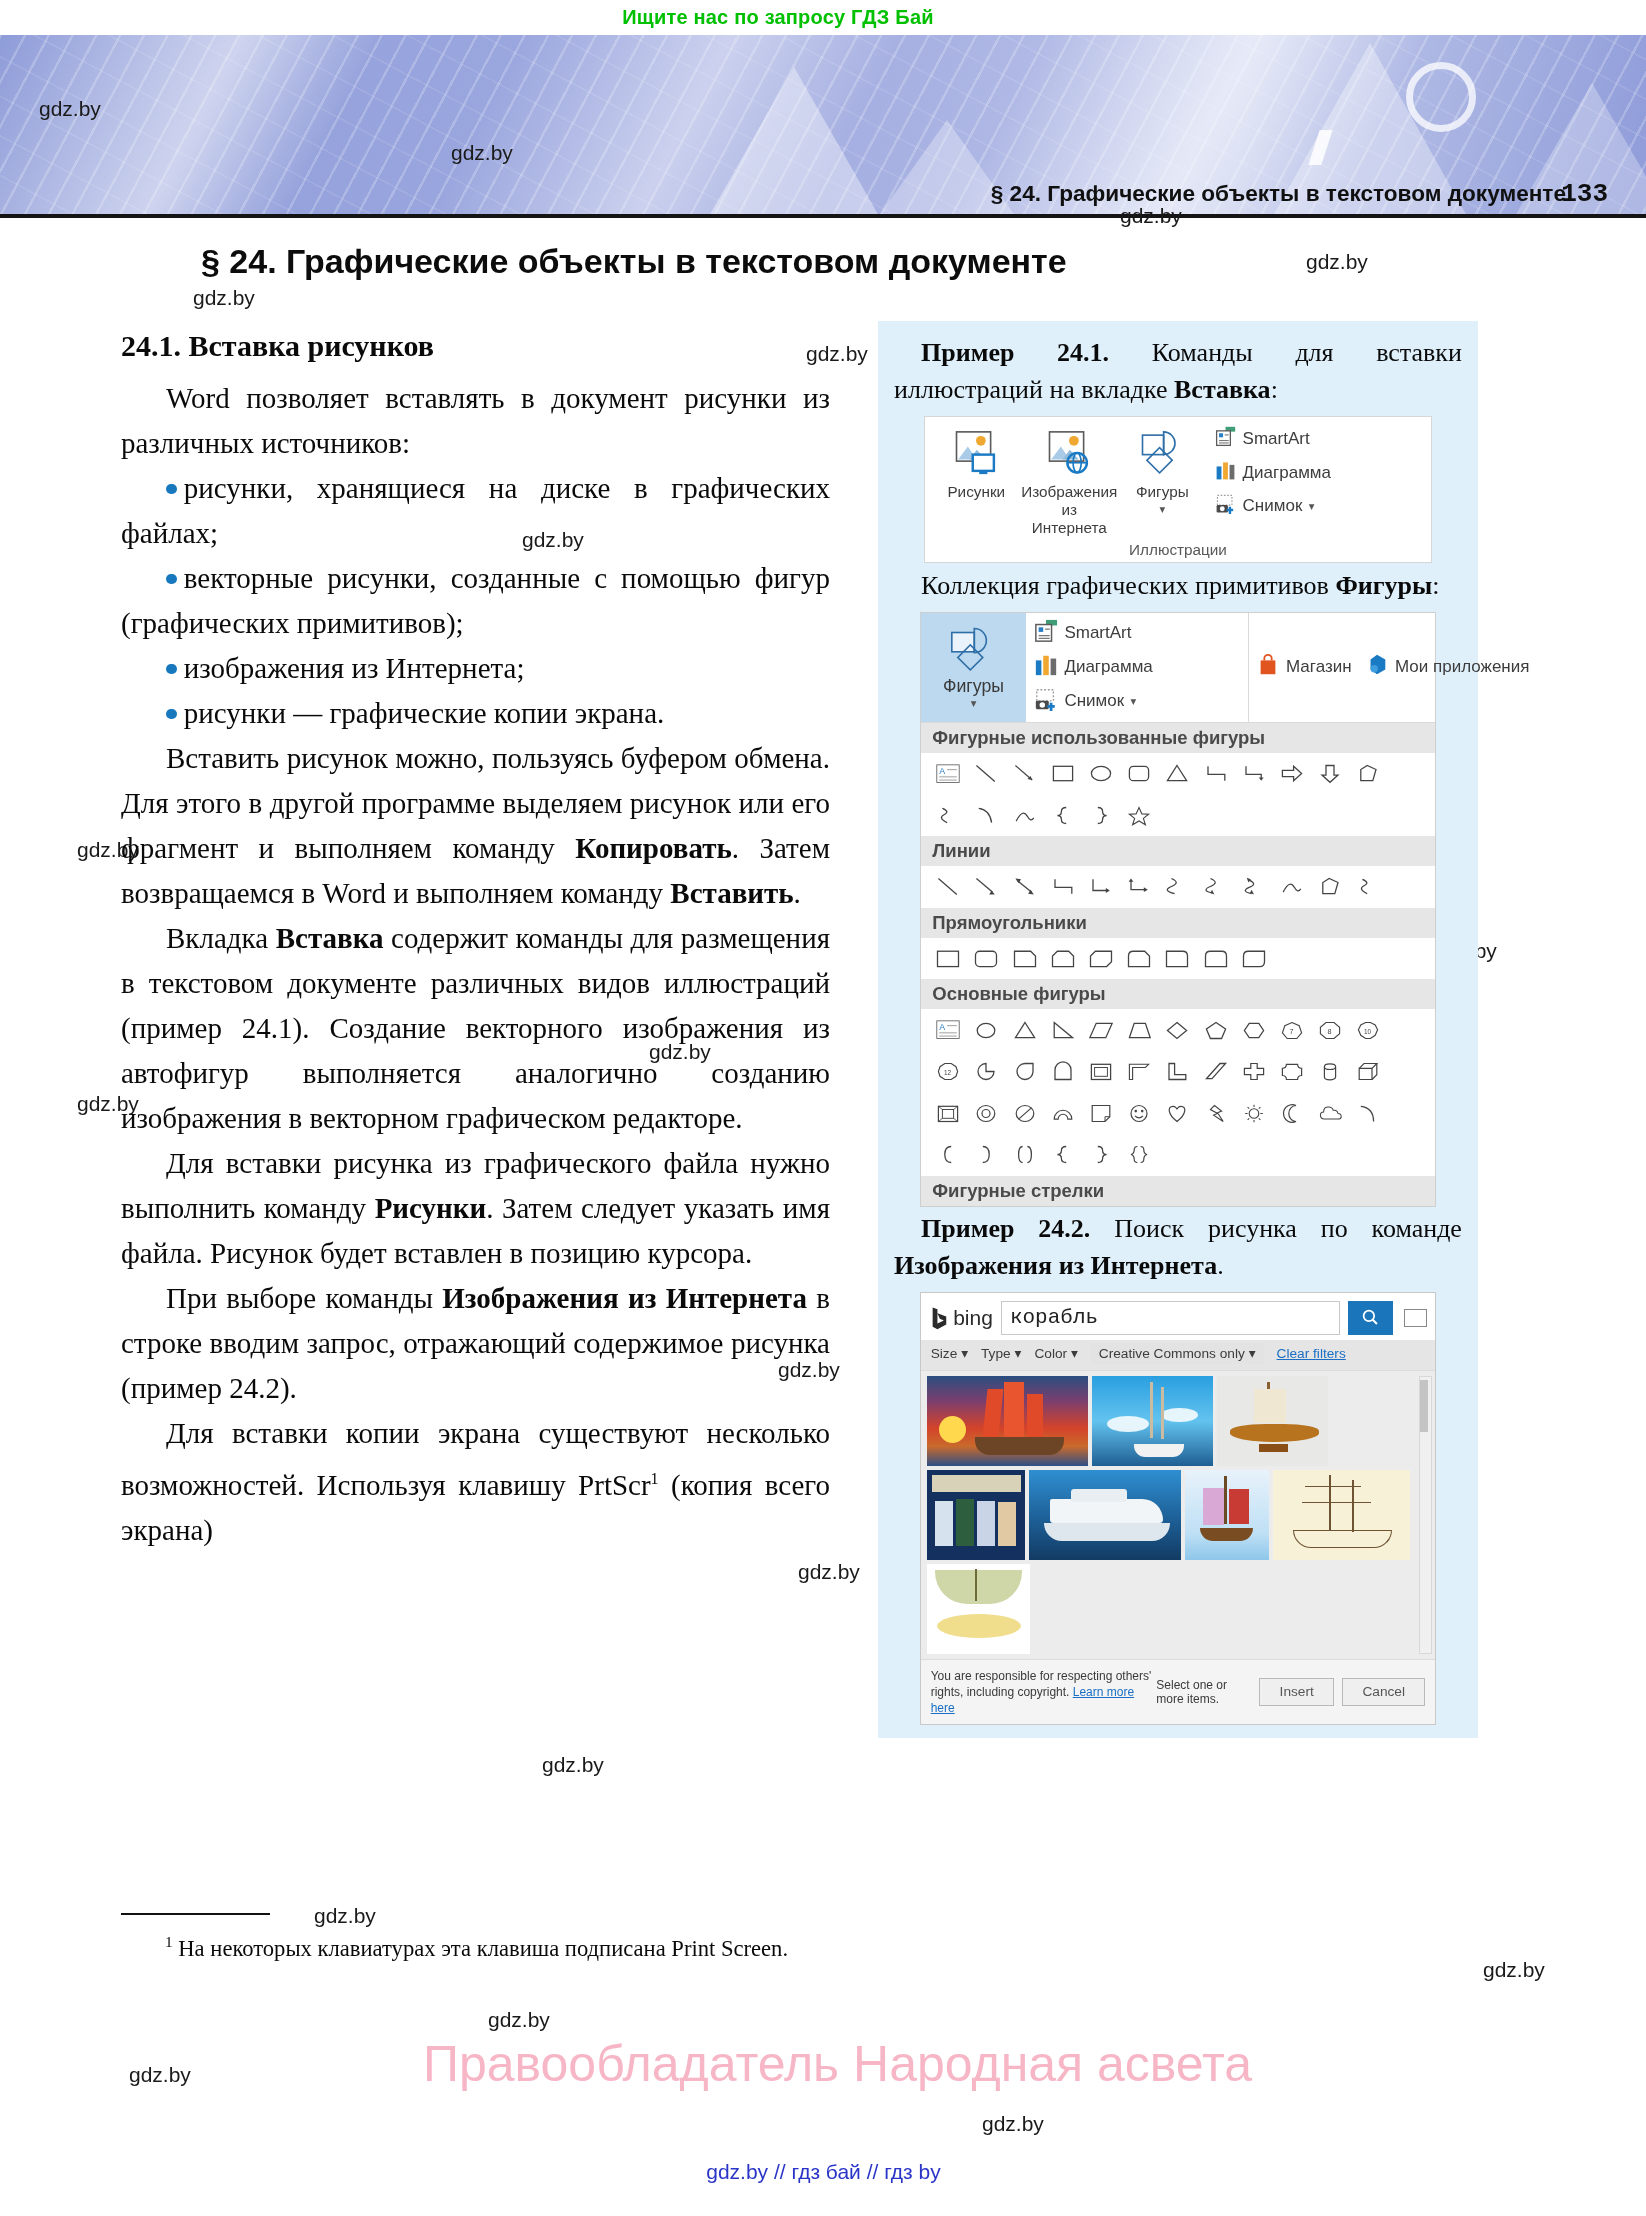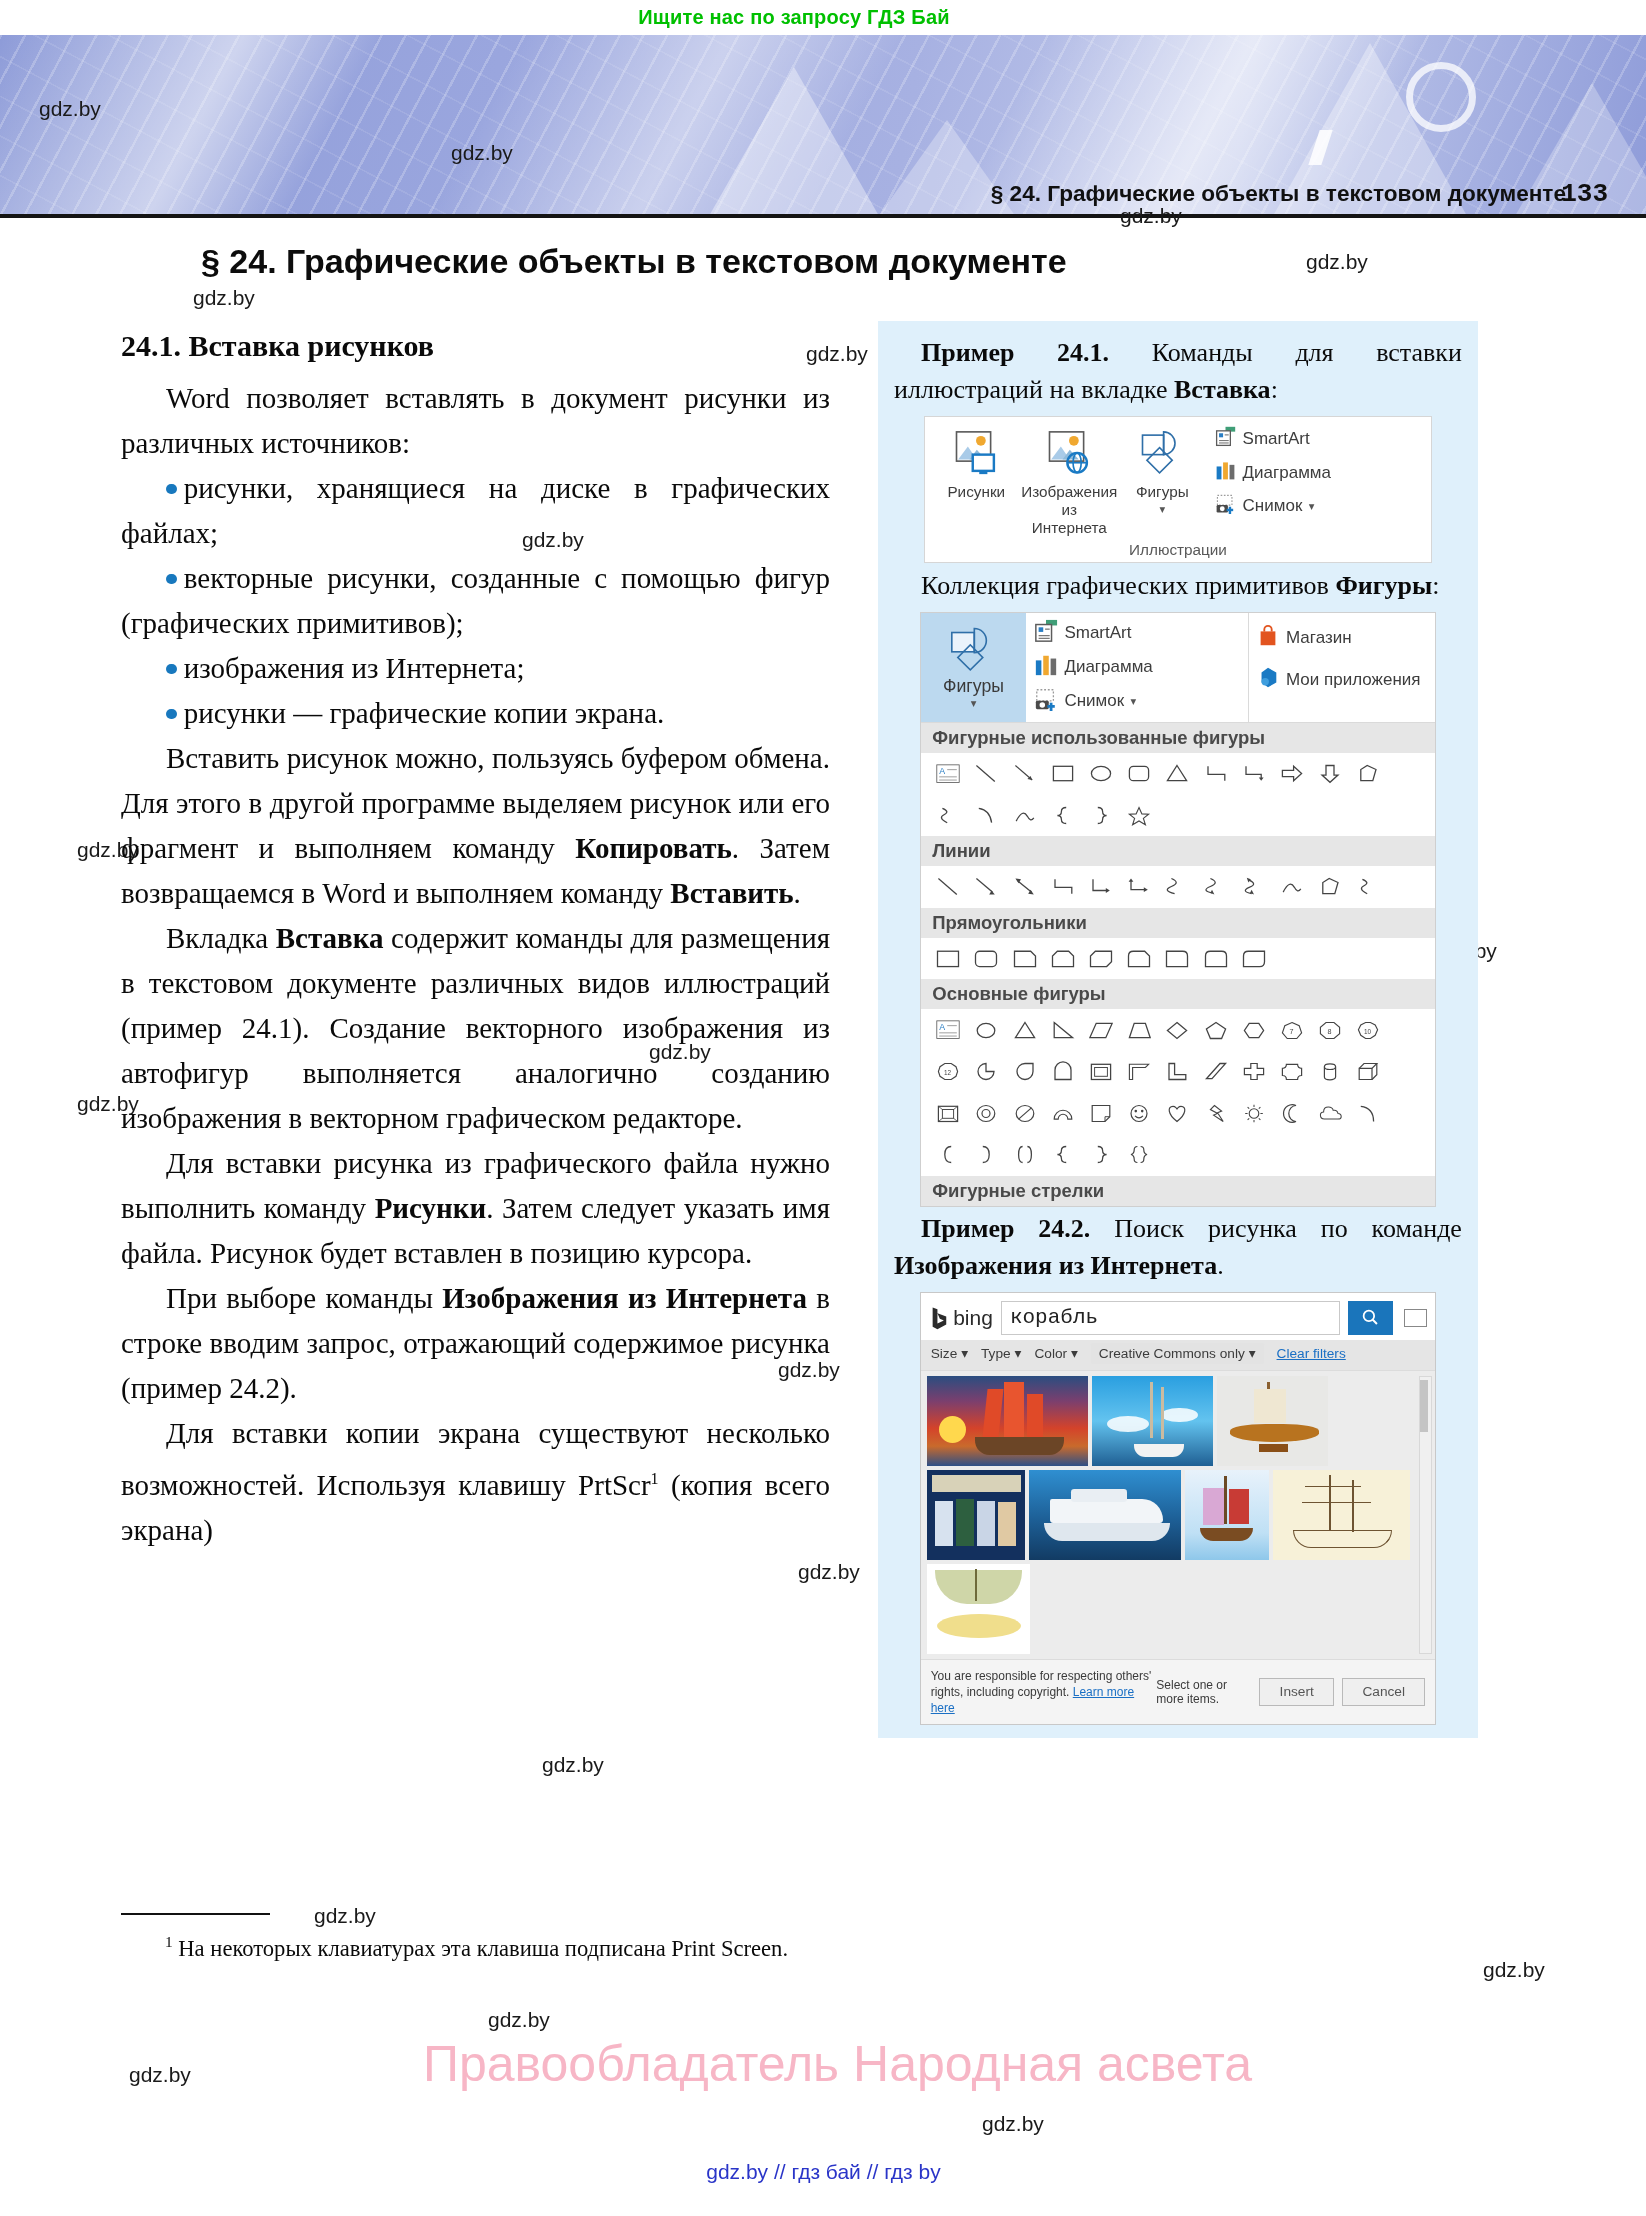--- a/index.html
+++ b/index.html
@@ -9,21 +9,20 @@
     font-family:"Liberation Serif", serif;
     position:relative;
     overflow:hidden;
   }
 
   
   .promo-bar{
     position:absolute;left:0;top:0;width:1556px;height:35px;
     display:flex;align-items:center;justify-content:center;
     background:#ffffff;
-    padding-left:16px;
   }
   .promo-text{
     font-family:"Liberation Sans", sans-serif;
     font-weight:bold;font-size:20px;color:#00c000;letter-spacing:0.2px;
   }
 
   
   .header-band{
     position:absolute;left:0;top:35px;width:1647px;height:181px;
     background:
@@ -142,21 +141,21 @@
   .shot-h-left{
     width:105px;background:#bcd9ef;display:flex;flex-direction:column;
     align-items:center;justify-content:center;padding:4.8px 0 3.2px 0;
     font-family:"Liberation Sans", sans-serif;font-size:17.7px;color:#3a3a3a;
   }
   .shot-h-mid{
     flex:1;display:flex;flex-direction:column;gap:4.8px;padding:6.4px 8px;
     border-right:0.8px solid #dadada;
   }
   .shot-h-right{
-    width:173px;display:flex;flex-direction:column;gap:13px;padding:11.3px 6.4px;
+    width:173px;display:flex;flex-direction:row;gap:13px;padding:11.3px 6.4px;justify-content:space-between;
   }
   .cat-bar{
     background:#e6e6e6;font-family:"Liberation Sans", sans-serif;
     font-weight:bold;font-size:18.5px;color:#4a4a4a;padding:4px 11.3px;
   }
   .shape-row{
     display:flex;flex-wrap:wrap;padding:4.8px 9.7px 4.8px 9.7px;background:#fff;gap:3.2px;
   }
   .sh{width:35px;height:32px;display:flex;align-items:center;justify-content:center;}
   .sh svg{display:block;}

